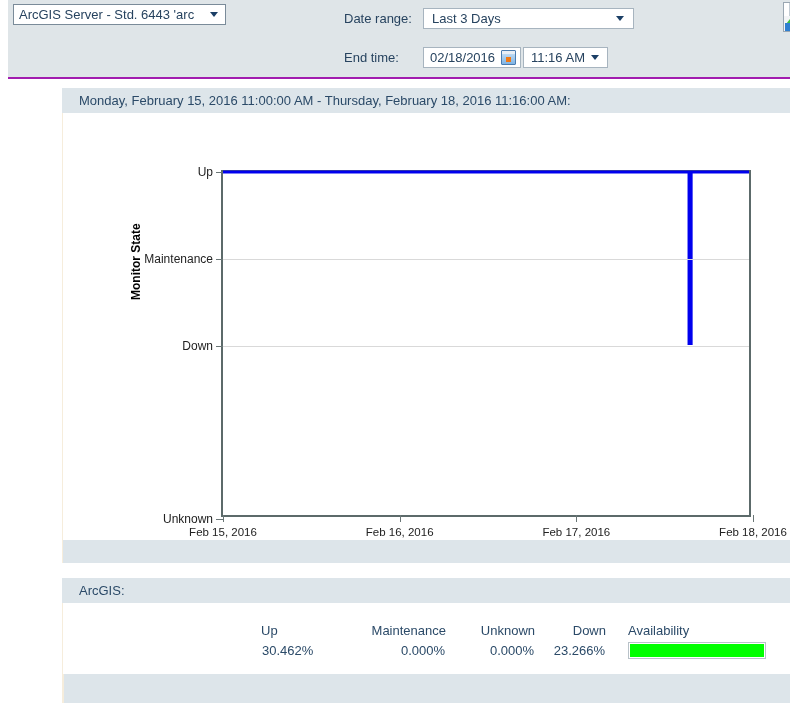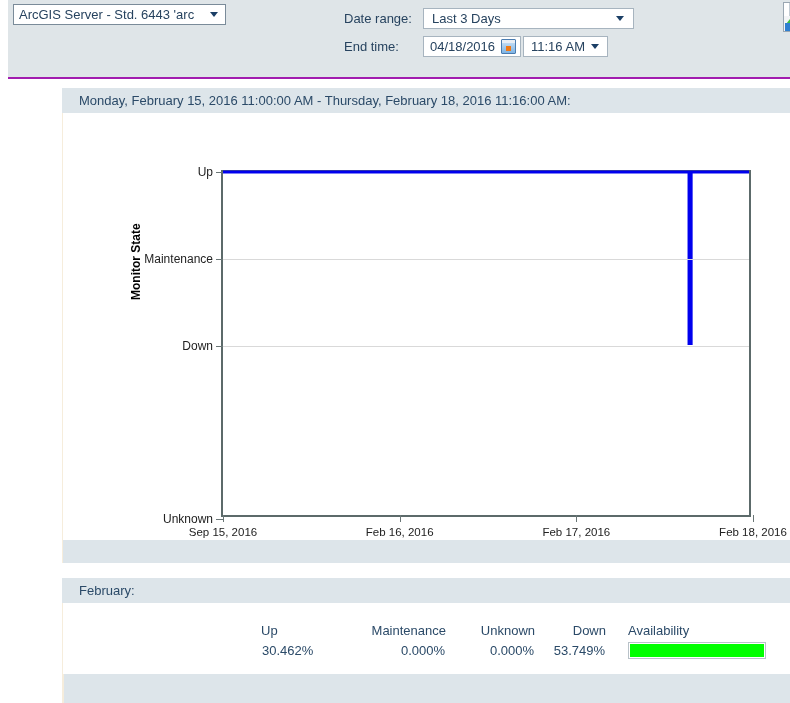--- a/index.html
+++ b/index.html
@@ -61,21 +61,21 @@
   
   #range-block {
     position: absolute;
     left: 336px; top: 6px;
     font-size: 13px;
   }
   .range-row {
     display: flex;
     align-items: center;
     height: 25px;
-    margin-bottom: 3px;
+    margin-bottom: 14px;
   }
   .range-label {
     width: 79px;
     color: #27435f;
     font-size: 13px;
     flex: 0 0 auto;
   }
   .combo {
     background: #ffffff;
     border: 1px solid #a7b4bf;
@@ -368,21 +368,21 @@
       <div class="combo" id="daterange-combo">
         <span class="val">Last 3 Days</span>
         <span class="caret"></span>
       </div>
     </div>
 
 
     <div class="range-row">
       <span class="range-label">End time:</span>
       <div class="combo date-field">
-        <span class="val">04/18/2016</span>
+        <span class="val">02/18/2016</span>
         <span class="cal-icon"></span>
       </div>
       <div class="combo time-field">
         <span class="val">11:16 AM</span>
         <span class="caret"></span>
       </div>
     </div>
 
   </div>
 
@@ -412,21 +412,21 @@
           <div class="gridline" style="top: 86.75px;"></div>
           <div class="ytick" style="top: 86.75px;"></div>
           <div class="ylabel" style="top: 86.75px;">Maintenance</div>
           <div class="gridline" style="top: 173.5px;"></div>
           <div class="ytick" style="top: 173.5px;"></div>
           <div class="ylabel" style="top: 173.5px;">Down</div>
           <div class="ytick" style="top: 347px;"></div>
           <div class="ylabel" style="top: 347px;">Unknown</div>
           <div class="xtick" style="left: 0px;"></div>
           <div class="xlabel" style="left: 0px;">
-            <div>Sep 15, 2016</div>
+            <div>Feb 15, 2016</div>
             <div>Mon 11:00 am</div>
           </div>
           <div class="xtick" style="left: 176.649px;"></div>
           <div class="xlabel" style="left: 176.649px;">
             <div>Feb 16, 2016</div>
             <div>Tue 11:00 am</div>
           </div>
           <div class="xtick" style="left: 353.351px;"></div>
           <div class="xlabel" style="left: 353.351px;">
             <div>Feb 17, 2016</div>
@@ -437,39 +437,39 @@
             <div>Feb 18, 2016</div>
             <div>Thu 11:00 am</div>
           </div>
         </div>
     </div>
   </div>
 
   <div id="chart-footer-strip"></div>
 
   <div id="summary-panel">
-    <div class="panel-header">February:</div>
+    <div class="panel-header">ArcGIS:</div>
 
     <div id="summary-body">
       <table id="summary-table">
         <thead>
           <tr>
             <th class="c-up">Up</th>
             <th class="c-maint">Maintenance</th>
             <th class="c-unknown">Unknown</th>
             <th class="c-down">Down</th>
             <th class="c-avail">Availability</th>
           </tr>
         </thead>
         <tbody>
           <tr>
             <td class="c-up">30.462%</td>
             <td class="c-maint">0.000%</td>
             <td class="c-unknown">0.000%</td>
-            <td class="c-down">53.749%</td>
+            <td class="c-down">23.266%</td>
             <td class="c-avail">
               <div id="avail-bar-wrap">
                 <div id="avail-bar" style="width: 99.848%; background: rgb(0, 255, 0);"></div>
               </div>
             </td>
           </tr>
         </tbody>
       </table>
     </div>
 

